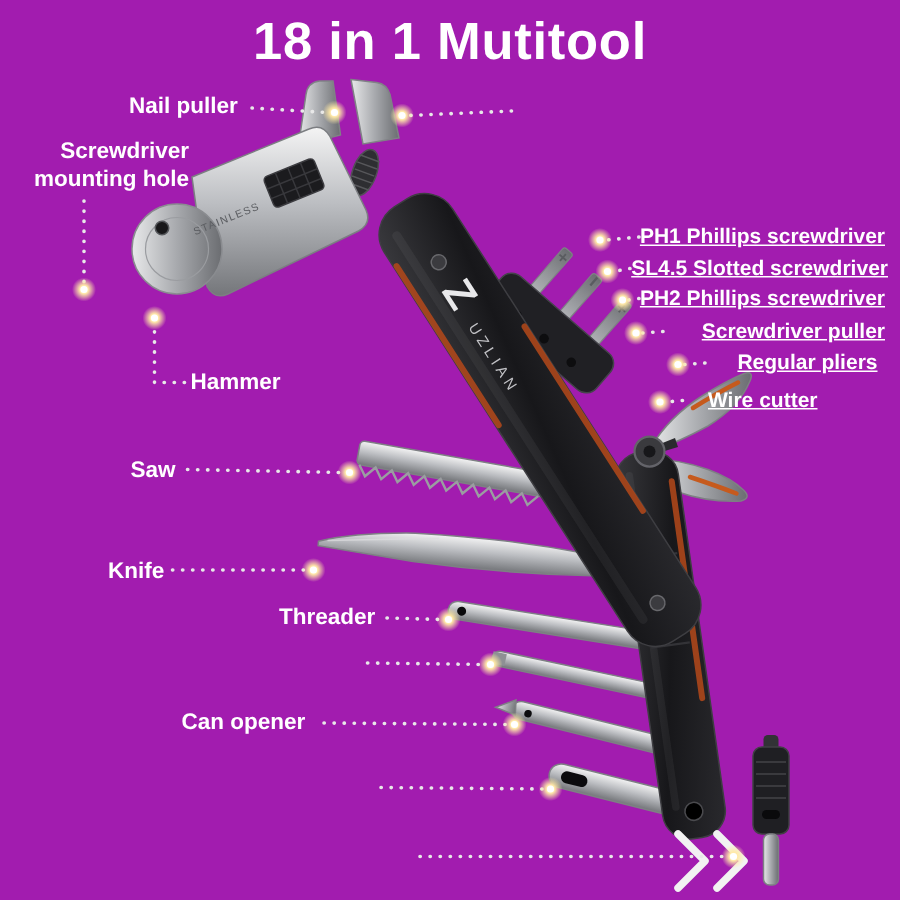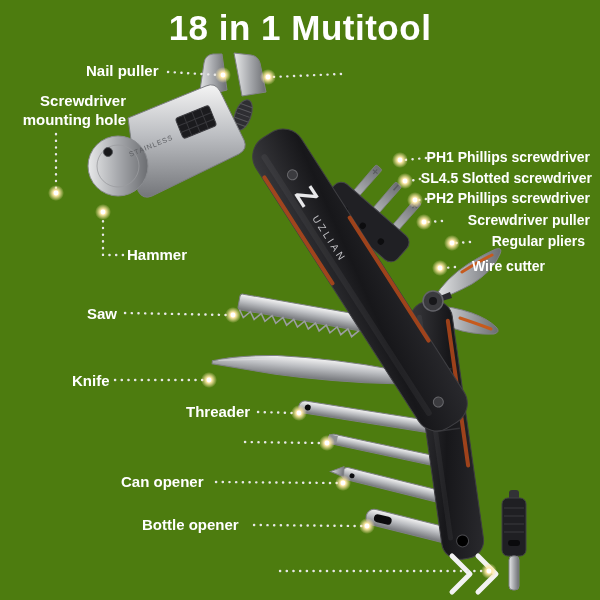--- a/index.html
+++ b/index.html
@@ -1,23 +1,23 @@
 <!DOCTYPE html>
 <html><head>
 <meta charset="utf-8">
 <style>
   html,body{margin:0;padding:0;background:#000;}
-  .canvas{position:relative;width:600px;height:600px;background:#4d7c0f;overflow:hidden;
+  .canvas{position:relative;width:600px;height:600px;background:#a21caf;overflow:hidden;
           font-family:"Liberation Sans",sans-serif;}
   .page-title{position:absolute;top:8px;left:0;width:100%;text-align:center;color:#fff;
               font-size:35px;font-weight:800;letter-spacing:.5px;}
   .callout{position:absolute;color:#fff;font-size:15px;font-weight:700;line-height:1.25;
            white-space:nowrap;text-align:right;}
   .callout.wrap{white-space:normal;}
-  .callout.right{text-align:right;font-size:14px;}
+  .callout.right{text-align:right;font-size:14px;text-decoration:underline;}
   svg.overlay{position:absolute;left:0;top:0;}
 </style>
 </head>
 <body>
 
 <div class="canvas">
 
   <div class="page-title">18 in 1 Mutitool</div>
 
   <svg class="overlay" width="600" height="600" viewBox="0 0 600 600">
@@ -255,15 +255,14 @@
   <div class="callout right" style="right:8px;top:170px">SL4.5 Slotted screwdriver</div>
   <div class="callout right" style="right:10px;top:190px">PH2 Phillips screwdriver</div>
   <div class="callout right" style="right:10px;top:212px">Screwdriver puller</div>
   <div class="callout right" style="right:15px;top:233px">Regular pliers</div>
   <div class="callout right" style="right:55px;top:258px">Wire cutter</div>
   <div class="callout" style="left:127px;top:246px">Hammer</div>
   <div class="callout" style="left:87px;top:305px">Saw</div>
   <div class="callout" style="left:72px;top:372px">Knife</div>
   <div class="callout" style="left:186px;top:403px">Threader</div>
   <div class="callout" style="left:121px;top:473px">Can opener</div>
-  <div class="callout" style="left:142px;top:516px">Bottle opener</div>
 
 </div>
 
 </body></html>

